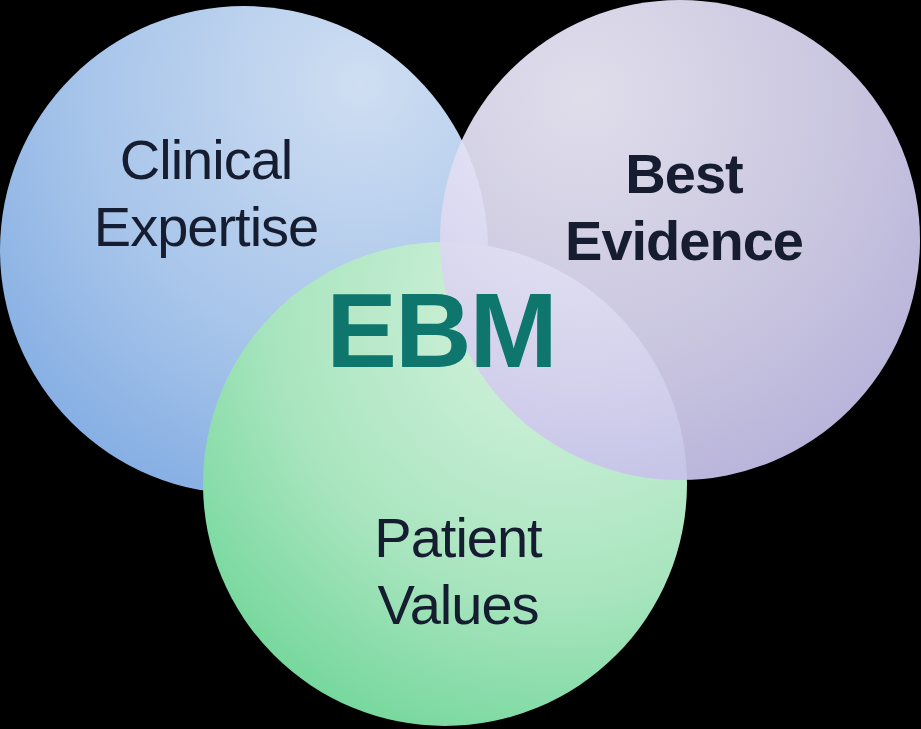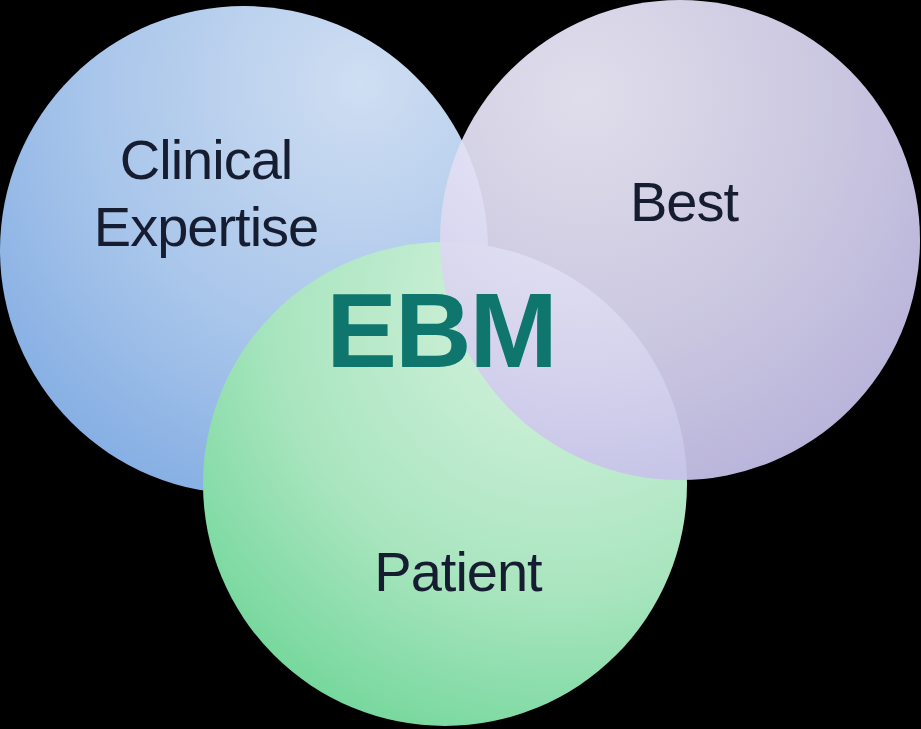--- a/index.html
+++ b/index.html
@@ -46,21 +46,21 @@
     font-size: 56px;
     font-weight: 500;
     letter-spacing: -1px;
     line-height: 67px;
     color: #161d30;
     z-index: 10;
     white-space: nowrap;
   }
   .label span { display: block; }
   .label-clinical { left: 206px; top: 193px; }
-  .label-best     { left: 684px; top: 201px; }
+  .label-best     { left: 684px; top: 207px; font-weight: bold; }
   .label-patient  { left: 458px; top: 549px; margin-top: 22px; }
   .center-label {
     position: absolute;
     left: 441px; top: 330px;
     transform: translate(-50%, -50%);
     font-size: 106px;
     font-weight: 700;
     letter-spacing: -2px;
     line-height: 1;
     color: #0f766e;
@@ -79,21 +79,23 @@
 
   <div class="circle circle-purple" style="--light: #eeecfa; --mid: #d6d2ee; --dark: #bab4e5;"></div>
 
   <div class="label label-clinical">
     <span>Clinical</span>
     <span>Expertise</span>
   </div>
 
   <div class="label label-best">
     <span>Best</span>
+    <span>Evidence</span>
   </div>
 
   <div class="label label-patient">
     <span>Patient</span>
+    <span>Values</span>
   </div>
 
   <div class="center-label">EBM</div>
 
 </div>
 
 </body></html>

